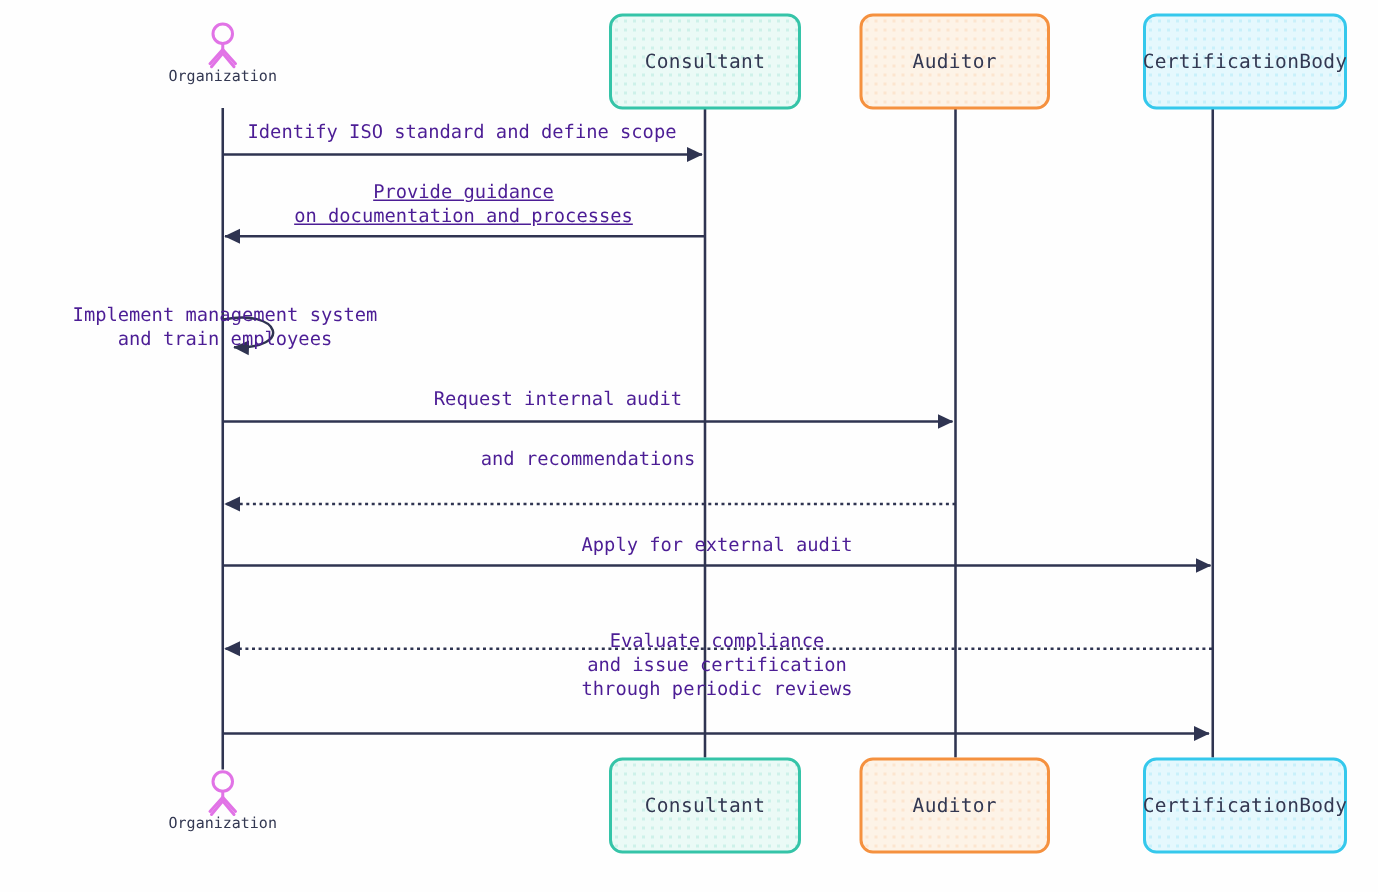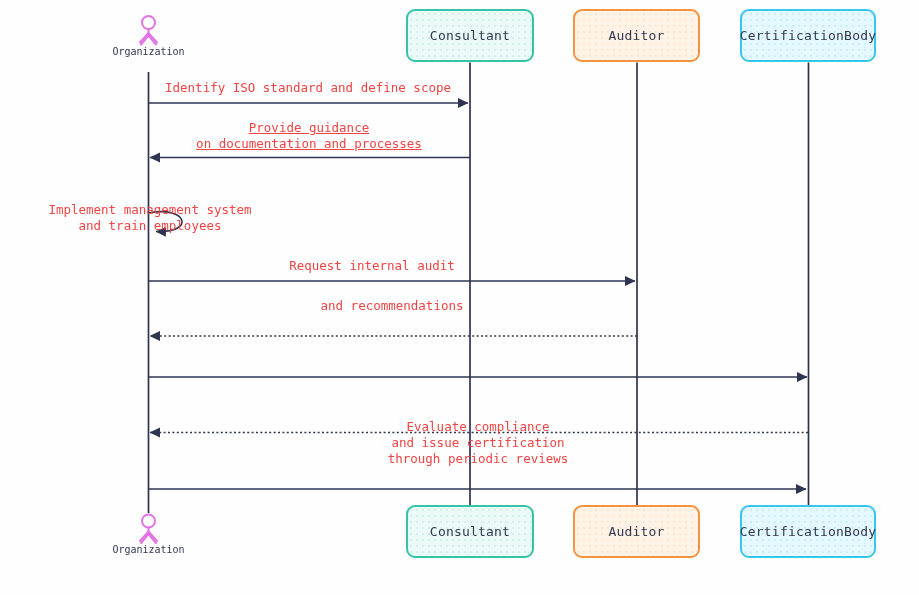--- a/index.html
+++ b/index.html
@@ -2,45 +2,46 @@
 <html><head>
 <meta charset="utf-8">
 <style>
   html,body{margin:0;padding:0;background:#ffffff;}
   .canvas{
     position:relative;width:919px;height:595px;background:#fefefe;overflow:hidden;
     font-family:"DejaVu Sans Mono","Liberation Mono",monospace;color:#353b58;
   }
   .layer{position:absolute;left:0;top:0;width:919px;height:595px;}
   .pbox{
-    position:absolute;height:53px;border:2px solid;border-radius:9px;
+    position:absolute;height:64px;border:2px solid;border-radius:9px;
     display:flex;align-items:center;justify-content:center;
     font-size:13px;letter-spacing:0.2px;color:#333852;box-sizing:border-box;
   }
   .pbox.consultant{
     border-color:#35c4a8;background-color:#ebfaf6;
     background-image:radial-gradient(rgba(53,196,168,0.16) 1px,transparent 1.2px);
     background-size:6px 6px;
   }
   .pbox.auditor{
     border-color:#f5913f;background-color:#fdf3e7;
     background-image:radial-gradient(rgba(245,145,63,0.14) 1px,transparent 1.2px);
     background-size:6px 6px;
   }
   .pbox.certbody{
     border-color:#35c8ec;background-color:#e5f8fd;
     background-image:radial-gradient(rgba(53,200,236,0.16) 1px,transparent 1.2px);
     background-size:6px 6px;
+    margin-left:22px;
   }
   .actor-label{
     position:absolute;transform:translateX(-50%);font-size:10px;color:#333852;white-space:nowrap;
   }
   .msg{
     position:absolute;transform:translateX(-50%);text-align:center;
-    font-size:12.5px;line-height:16px;color:#ef4444;white-space:nowrap;
+    font-size:12.5px;line-height:16px;color:#4c1d95;white-space:nowrap;
   }
   .msg span{display:block;}
 </style>
 </head>
 <body>
 
 <div class="canvas">
 
   <svg class="layer" width="919" height="595" viewBox="0 0 919 595">
     <defs>
@@ -114,20 +115,23 @@
   <div class="msg" style="left:150px;top:176px;margin-top:26px;">
     <span>Implement management system</span>
     <span>and train employees</span>
   </div>
   <div class="msg" style="left:372px;top:258px;">
     <span>Request internal audit</span>
   </div>
   <div class="msg" style="left:392px;top:298px;">
     <span>and recommendations</span>
   </div>
+  <div class="msg" style="left:478px;top:355px;">
+    <span>Apply for external audit</span>
+  </div>
   <div class="msg" style="left:478px;top:395px;margin-top:24px;">
     <span>Evaluate compliance</span>
     <span>and issue certification</span>
   </div>
   <div class="msg" style="left:478px;top:451px;">
     <span>through periodic reviews</span>
   </div>
 
 </div>
 

